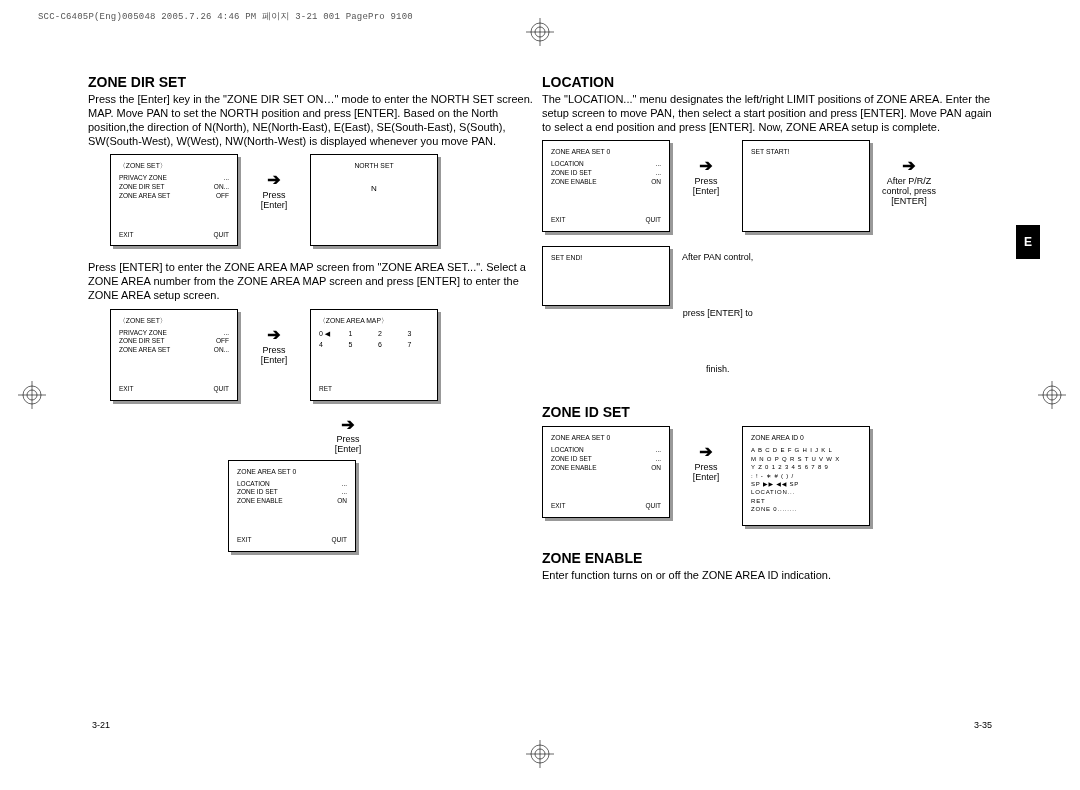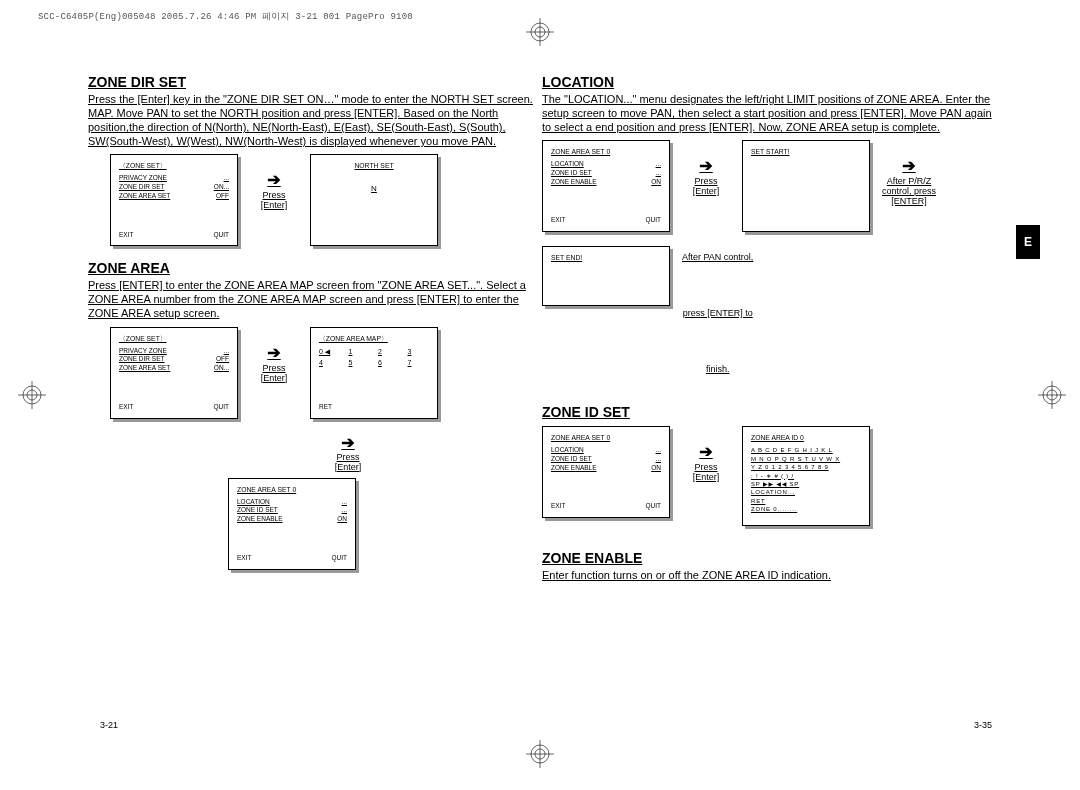--- a/index.html
+++ b/index.html
@@ -26,21 +26,20 @@
   .crop-mark.left { top: 50%; left: 16px; transform: translateY(-50%) rotate(90deg); }
   .crop-mark.right { top: 50%; right: 16px; transform: translateY(-50%) rotate(90deg); }
   .crop-svg { width: 28px; height: 28px; }
   .crop-svg circle { fill:none; stroke:#000; stroke-width:0.6; }
   .crop-svg line { stroke:#000; stroke-width:0.6; }
 
   .page {
     position: absolute;
     top: 70px; bottom: 60px;
     width: 450px;
-    text-decoration: underline;
   }
   .page.left-page  { left: 88px; }
   .page.right-page { right: 88px; }
 
   .side-tab {
     position: absolute;
     top: 225px; right: 40px;
     width: 24px; height: 34px;
     background:#000; color:#fff;
     font-size: 12px; font-weight: bold;
@@ -96,21 +95,21 @@
     font-size:9px; text-align:center;
     margin: 4px 0 4px 46px;
     width: 60px;
   }
   .arrow-down-block .arrow { font-size:16px; transform: rotate(0deg); font-weight:bold;}
 
   .page-num {
     position:absolute; bottom:0;
     font-size:9px;
   }
-  .page-num.left  { left:12px; }
+  .page-num.left  { left:4px; }
   .page-num.right { right:0; }
 </style>
 </head>
 <body>
 
 <div class="header-line">SCC-C6405P(Eng)005048  2005.7.26 4:46 PM 페이지 3-21   001 PagePro 9100</div>
 
 <div class="crop-mark top"><svg class="crop-svg" viewBox="0 0 28 28">
       <circle cx="14" cy="14" r="9"></circle>
       <circle cx="14" cy="14" r="5"></circle>
@@ -167,21 +166,20 @@
       <span class="arrow">➔</span>
       <span>Press</span>
       <span>[Enter]</span>
     </div>
     <div class="osd">
       <div class="osd-title" style="text-align:center">NORTH SET</div>
       <div class="osd-center">N</div>
     </div>
   </div>
 
-  <h2 class="section-title">ZONE AREA</h2>
   <p class="body-text">Press [ENTER] to enter the ZONE AREA MAP screen from "ZONE AREA SET...". Select a ZONE AREA number from the ZONE AREA MAP screen and press [ENTER] to enter the ZONE AREA setup screen.</p>
 
   <div class="row" style="margin-left:22px;">
     <div class="osd">
       <div class="osd-title">〈ZONE SET〉</div>
       <div class="osd-line">
           <span>PRIVACY ZONE</span>
           <span>...</span>
         </div>
       <div class="osd-line">

